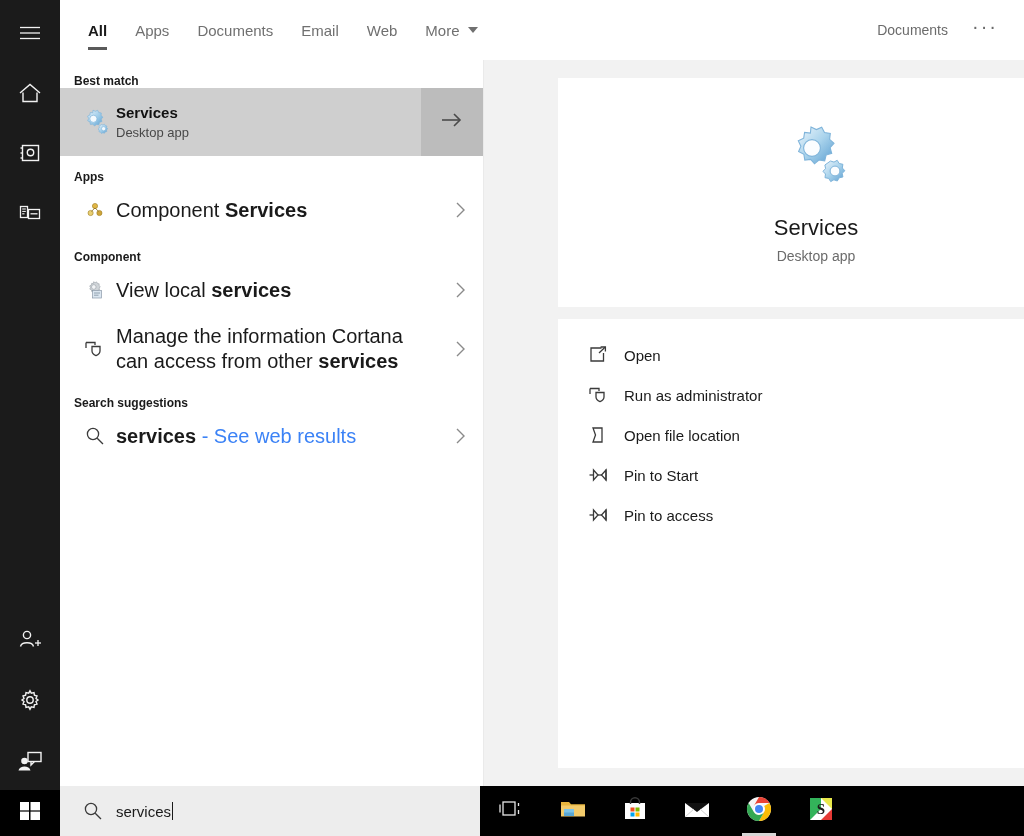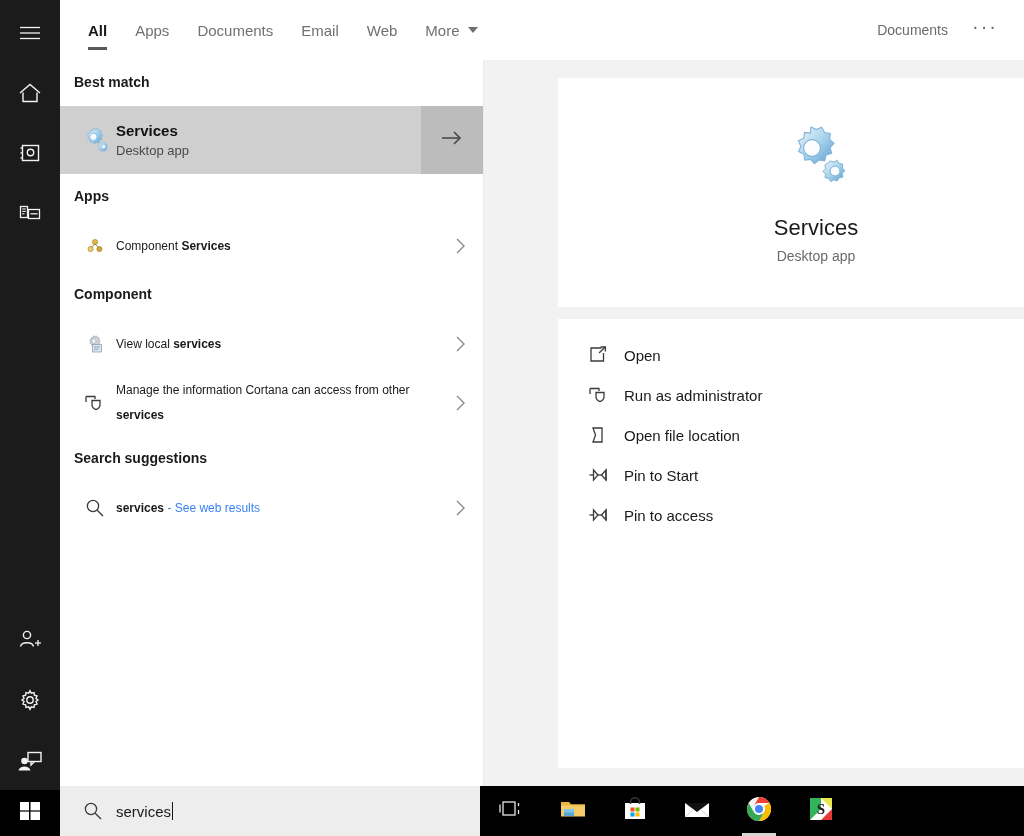--- a/index.html
+++ b/index.html
@@ -108,22 +108,22 @@
   .results {
     position: absolute; left: 0; top: 60px;
     width: 423px; height: 726px;
     background: #ffffff;
     border-right: 1px solid #eaeaea;
     overflow: hidden;
   }
   .results-inner { position: relative; width: 423px; }
 
   .group-header {
-    padding: 14px 0 16px 14px;
-    font-size: 14px;
+    padding: 14px 0 0 14px;
+    font-size: 12px;
     font-weight: bold;
     color: #1a1a1a;
   }
   .group-header .count { font-weight: normal; }
 
   
   .bestmatch-row {
     position: relative;
     display: flex; align-items: stretch;
     height: 68px;
@@ -156,21 +156,21 @@
     cursor: default;
   }
   .row .r-icon {
     width: 42px; flex: 0 0 42px;
     display: flex; align-items: center; justify-content: center;
     padding-left: 14px;
     box-sizing: content-box;
   }
   .row .r-label {
     flex: 1;
-    font-size: 12px;
+    font-size: 20px;
     color: #1a1a1a;
     line-height: 25px;
     padding-right: 10px;
     min-width: 0;
   }
   .row.two-line { min-height: 58px; }
   .row .r-chev {
     width: 44px; flex: 0 0 44px;
     display: flex; align-items: center; justify-content: center;
     color: #8a8a8a;

